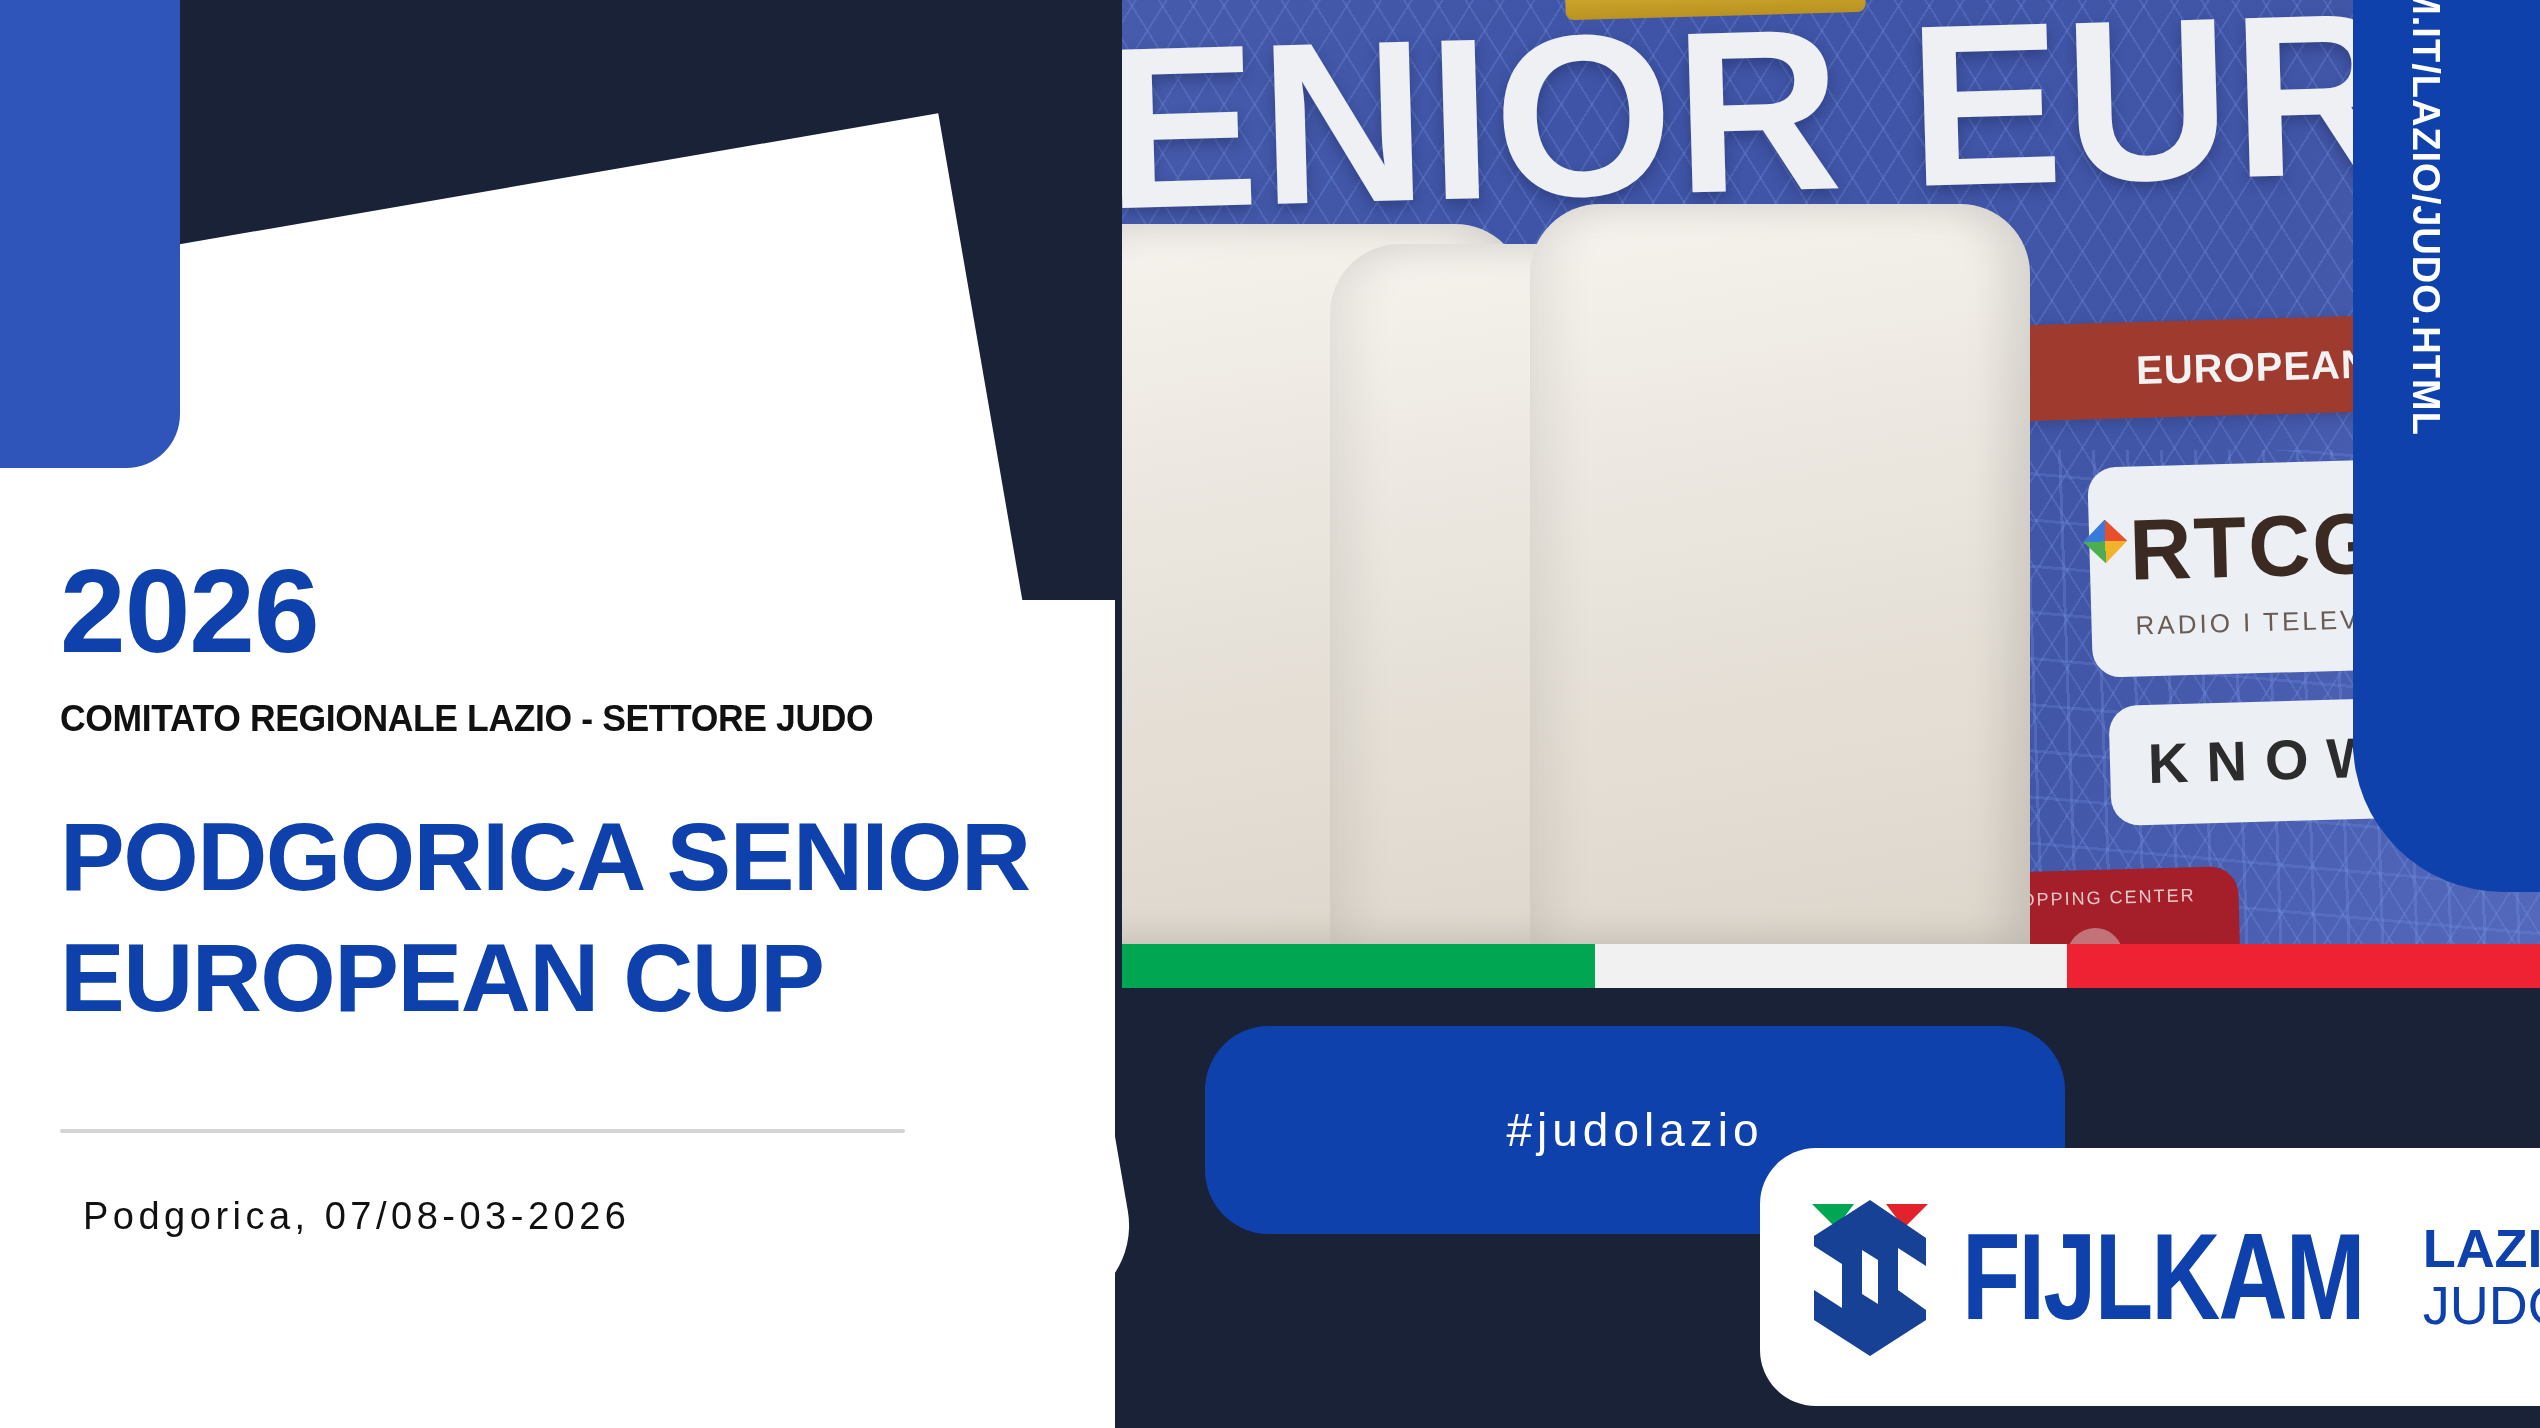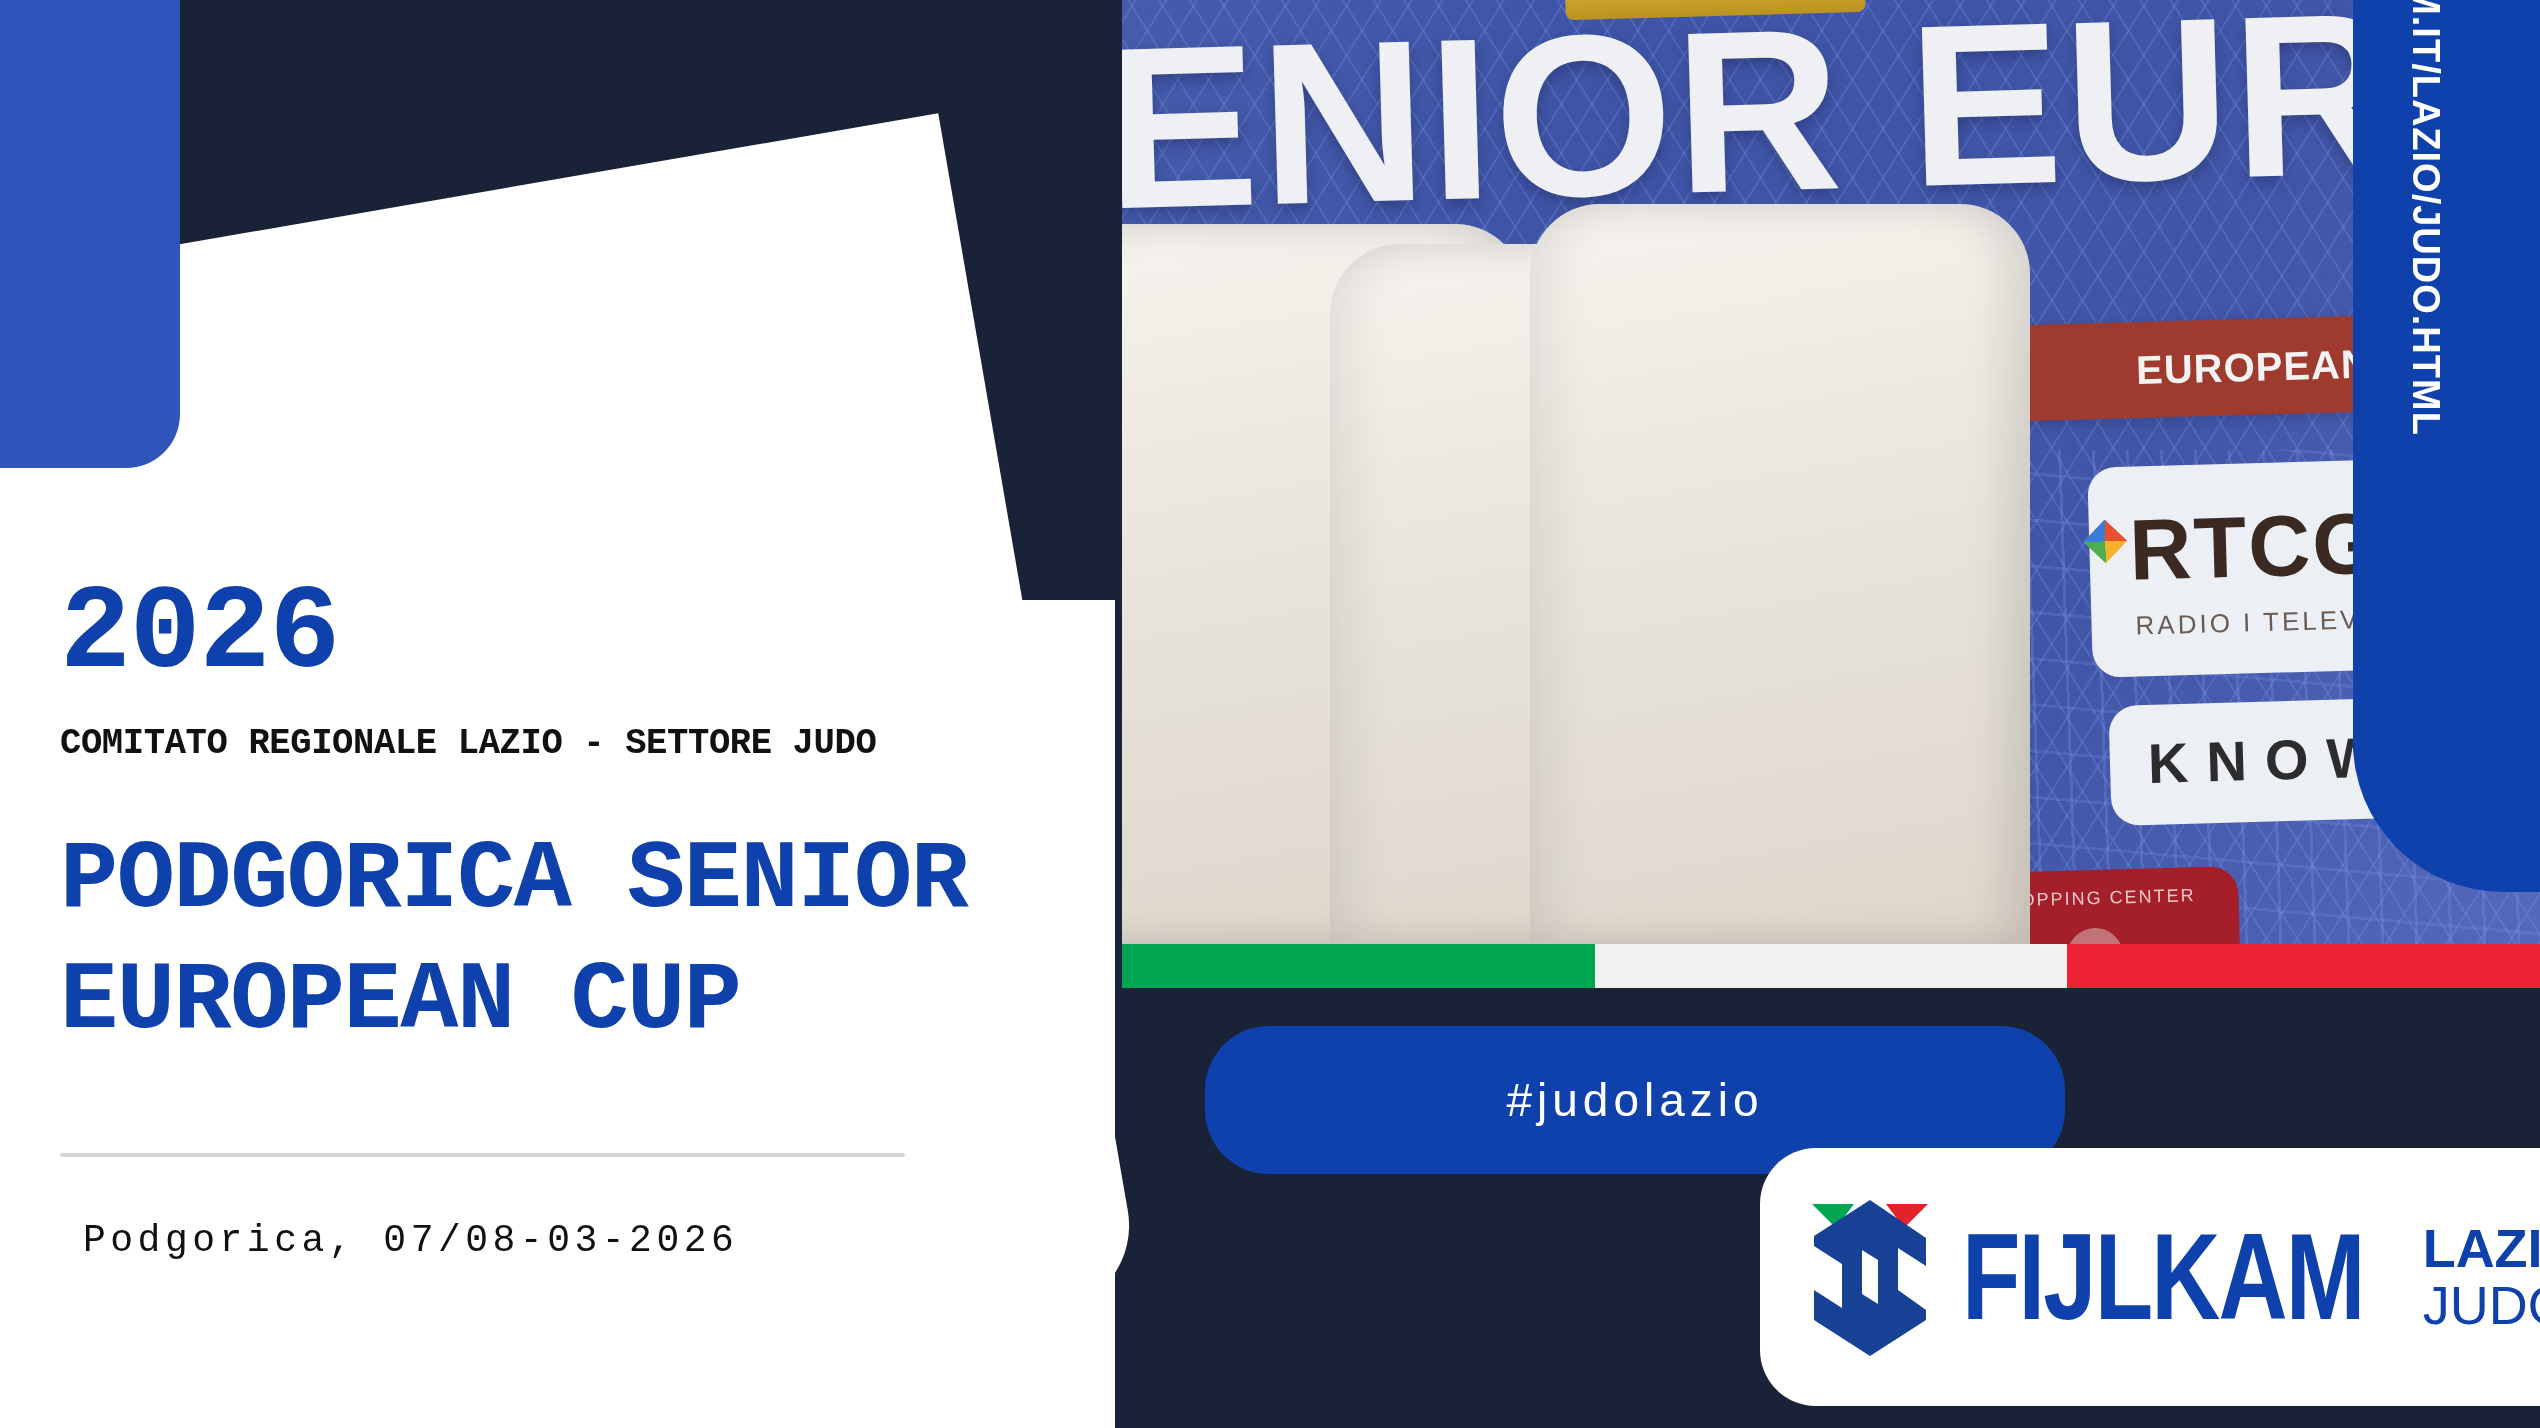--- a/index.html
+++ b/index.html
@@ -200,23 +200,22 @@
     width: 300px;
     height: 528px;
     background: #2f55bb;
     border-radius: 0 0 54px 54px;
   }
 
   
   .content {
     position: absolute;
     left: 60px;
-    top: 576px;
+    top: 552px;
     width: 1020px;
-    font-family: Liberation Mono, monospace;
   }
   .year {
     font-size: 118px;
     font-weight: bold;
     color: #0e41ab;
     line-height: 1;
     letter-spacing: -1px;
   }
   .org {
     margin-top: 28px;
@@ -249,21 +248,21 @@
     letter-spacing: 4.5px;
     margin-left: 23px;
   }
 
   
   .hashtag-pill {
     position: absolute;
     left: 1205px;
     top: 1026px;
     width: 860px;
-    height: 148px;
+    height: 208px;
     background: #0e41ab;
     border-radius: 64px;
   }
   .hashtag-pill span {
     position: absolute;
     left: 0; right: 0; top: 50%;
     transform: translateY(-50%);
     text-align: center;
     color: #ffffff;
     font-size: 46px;

